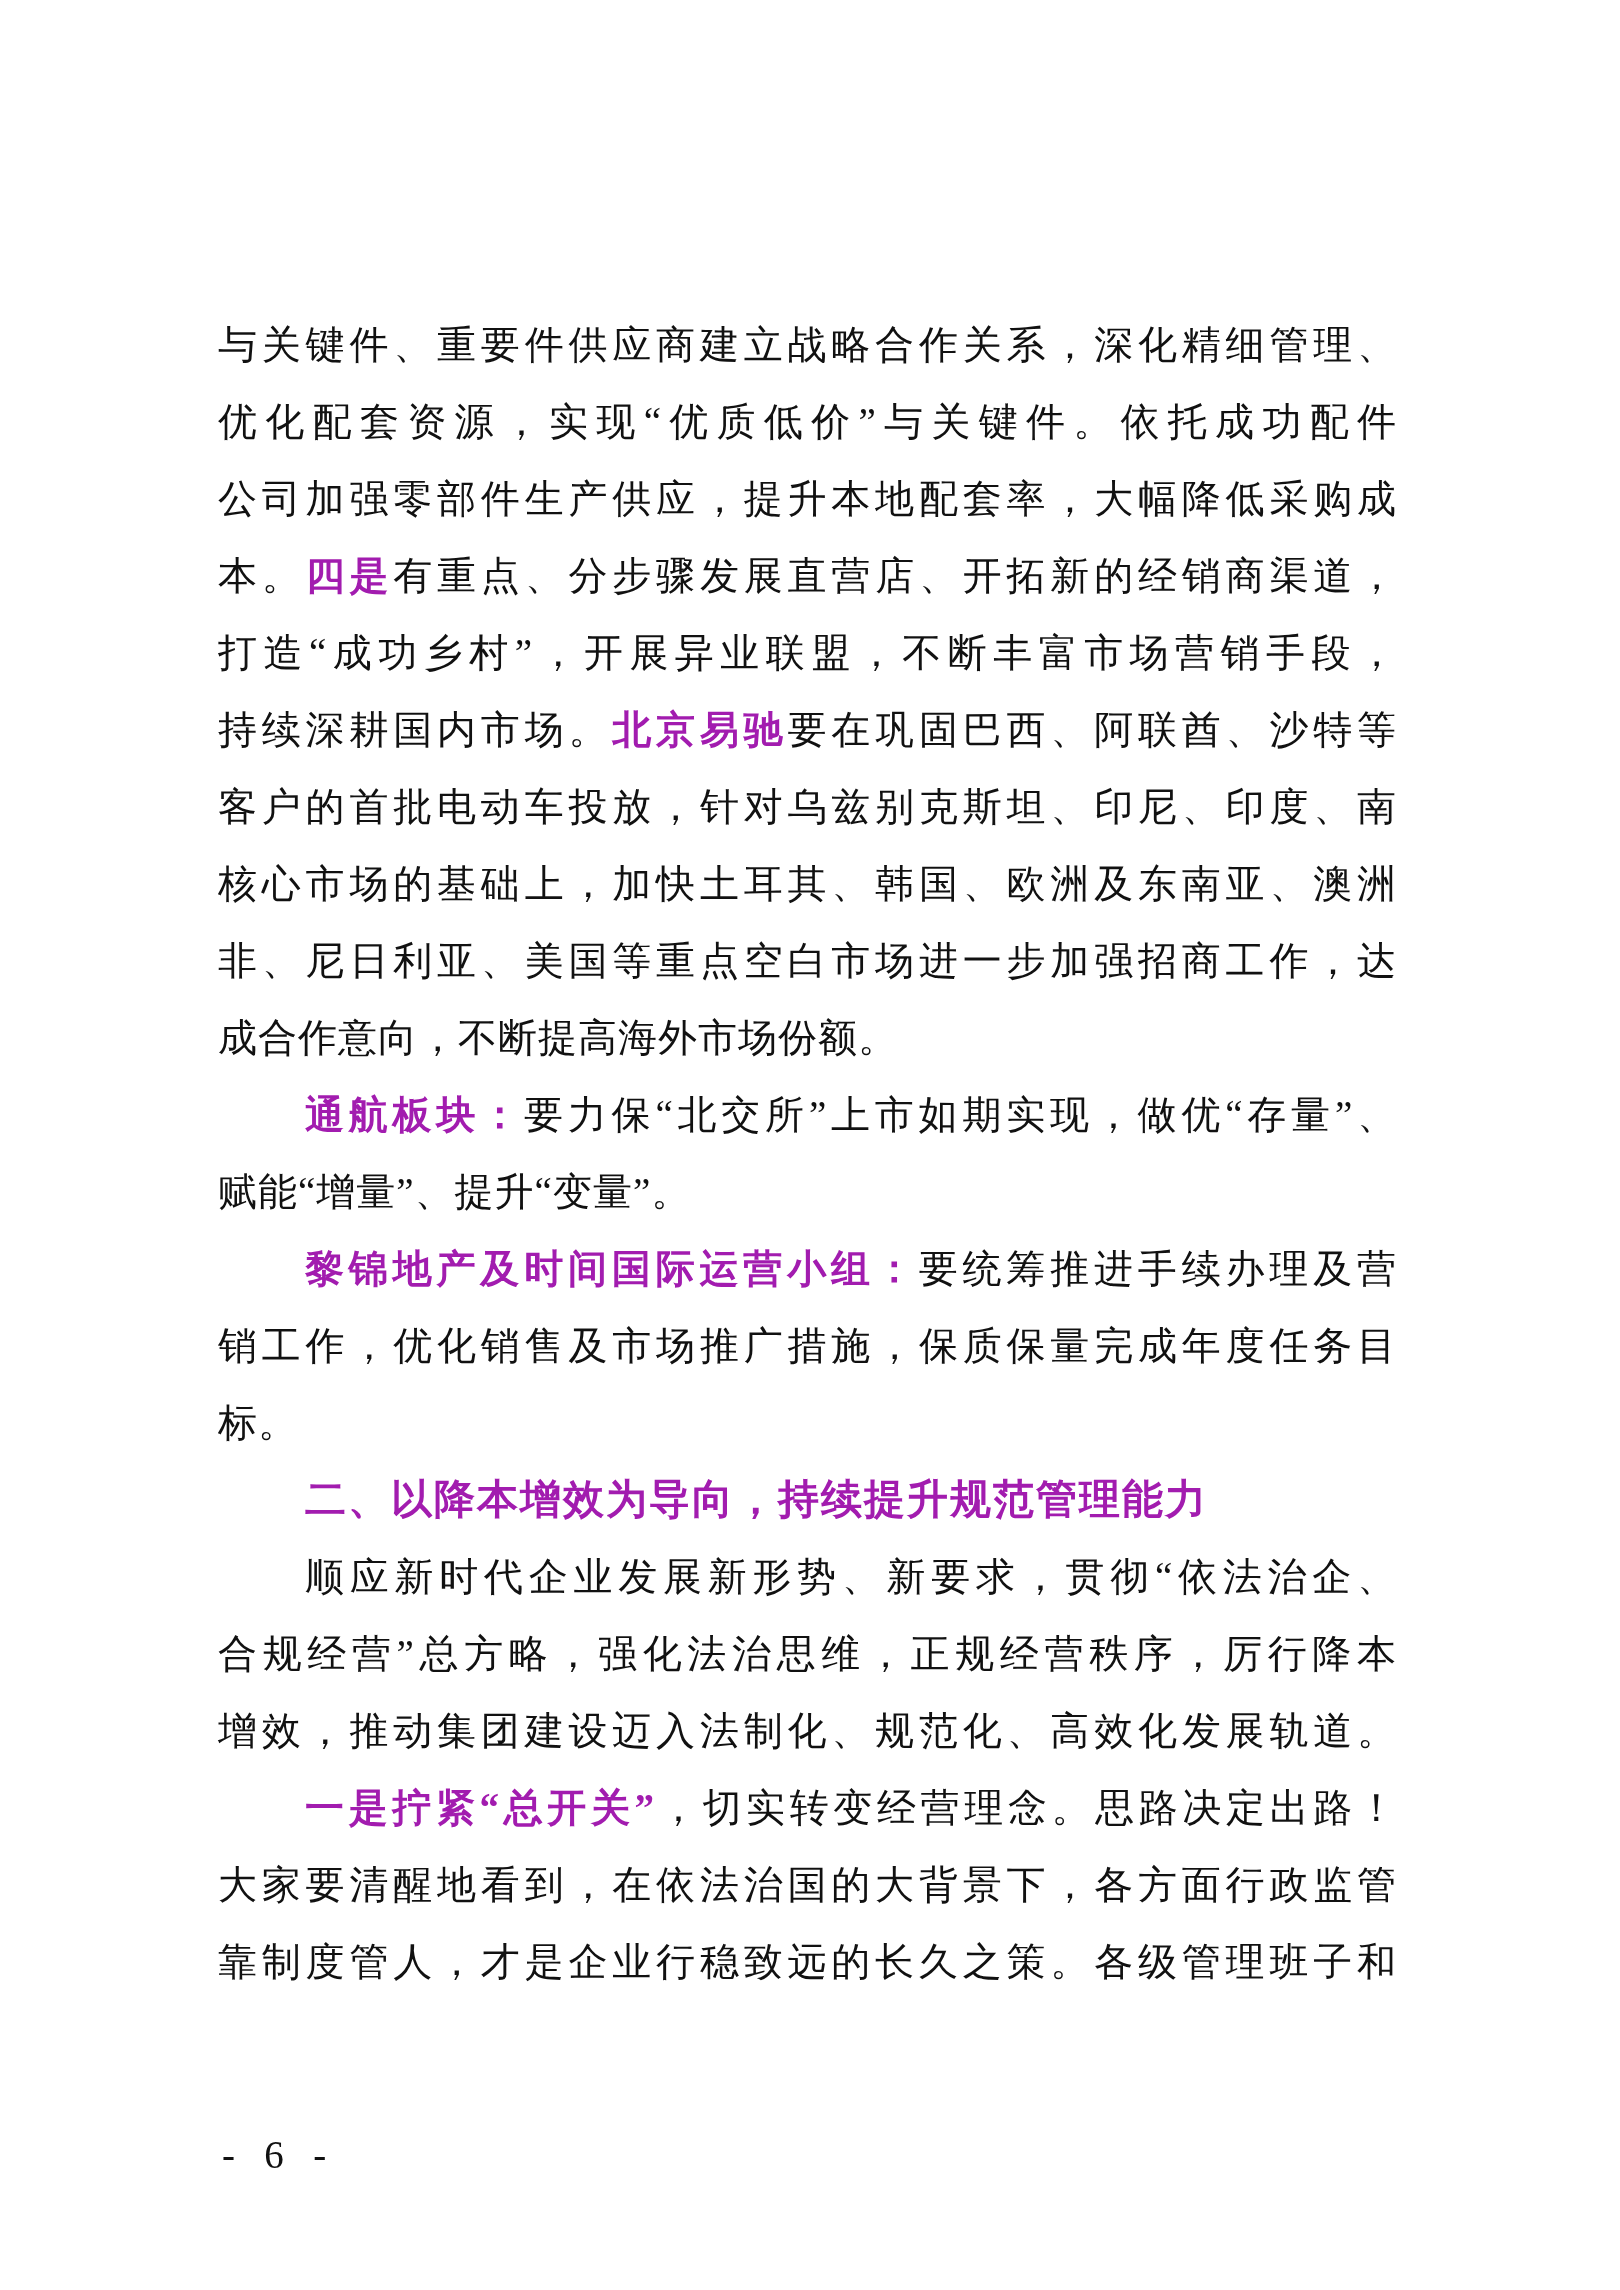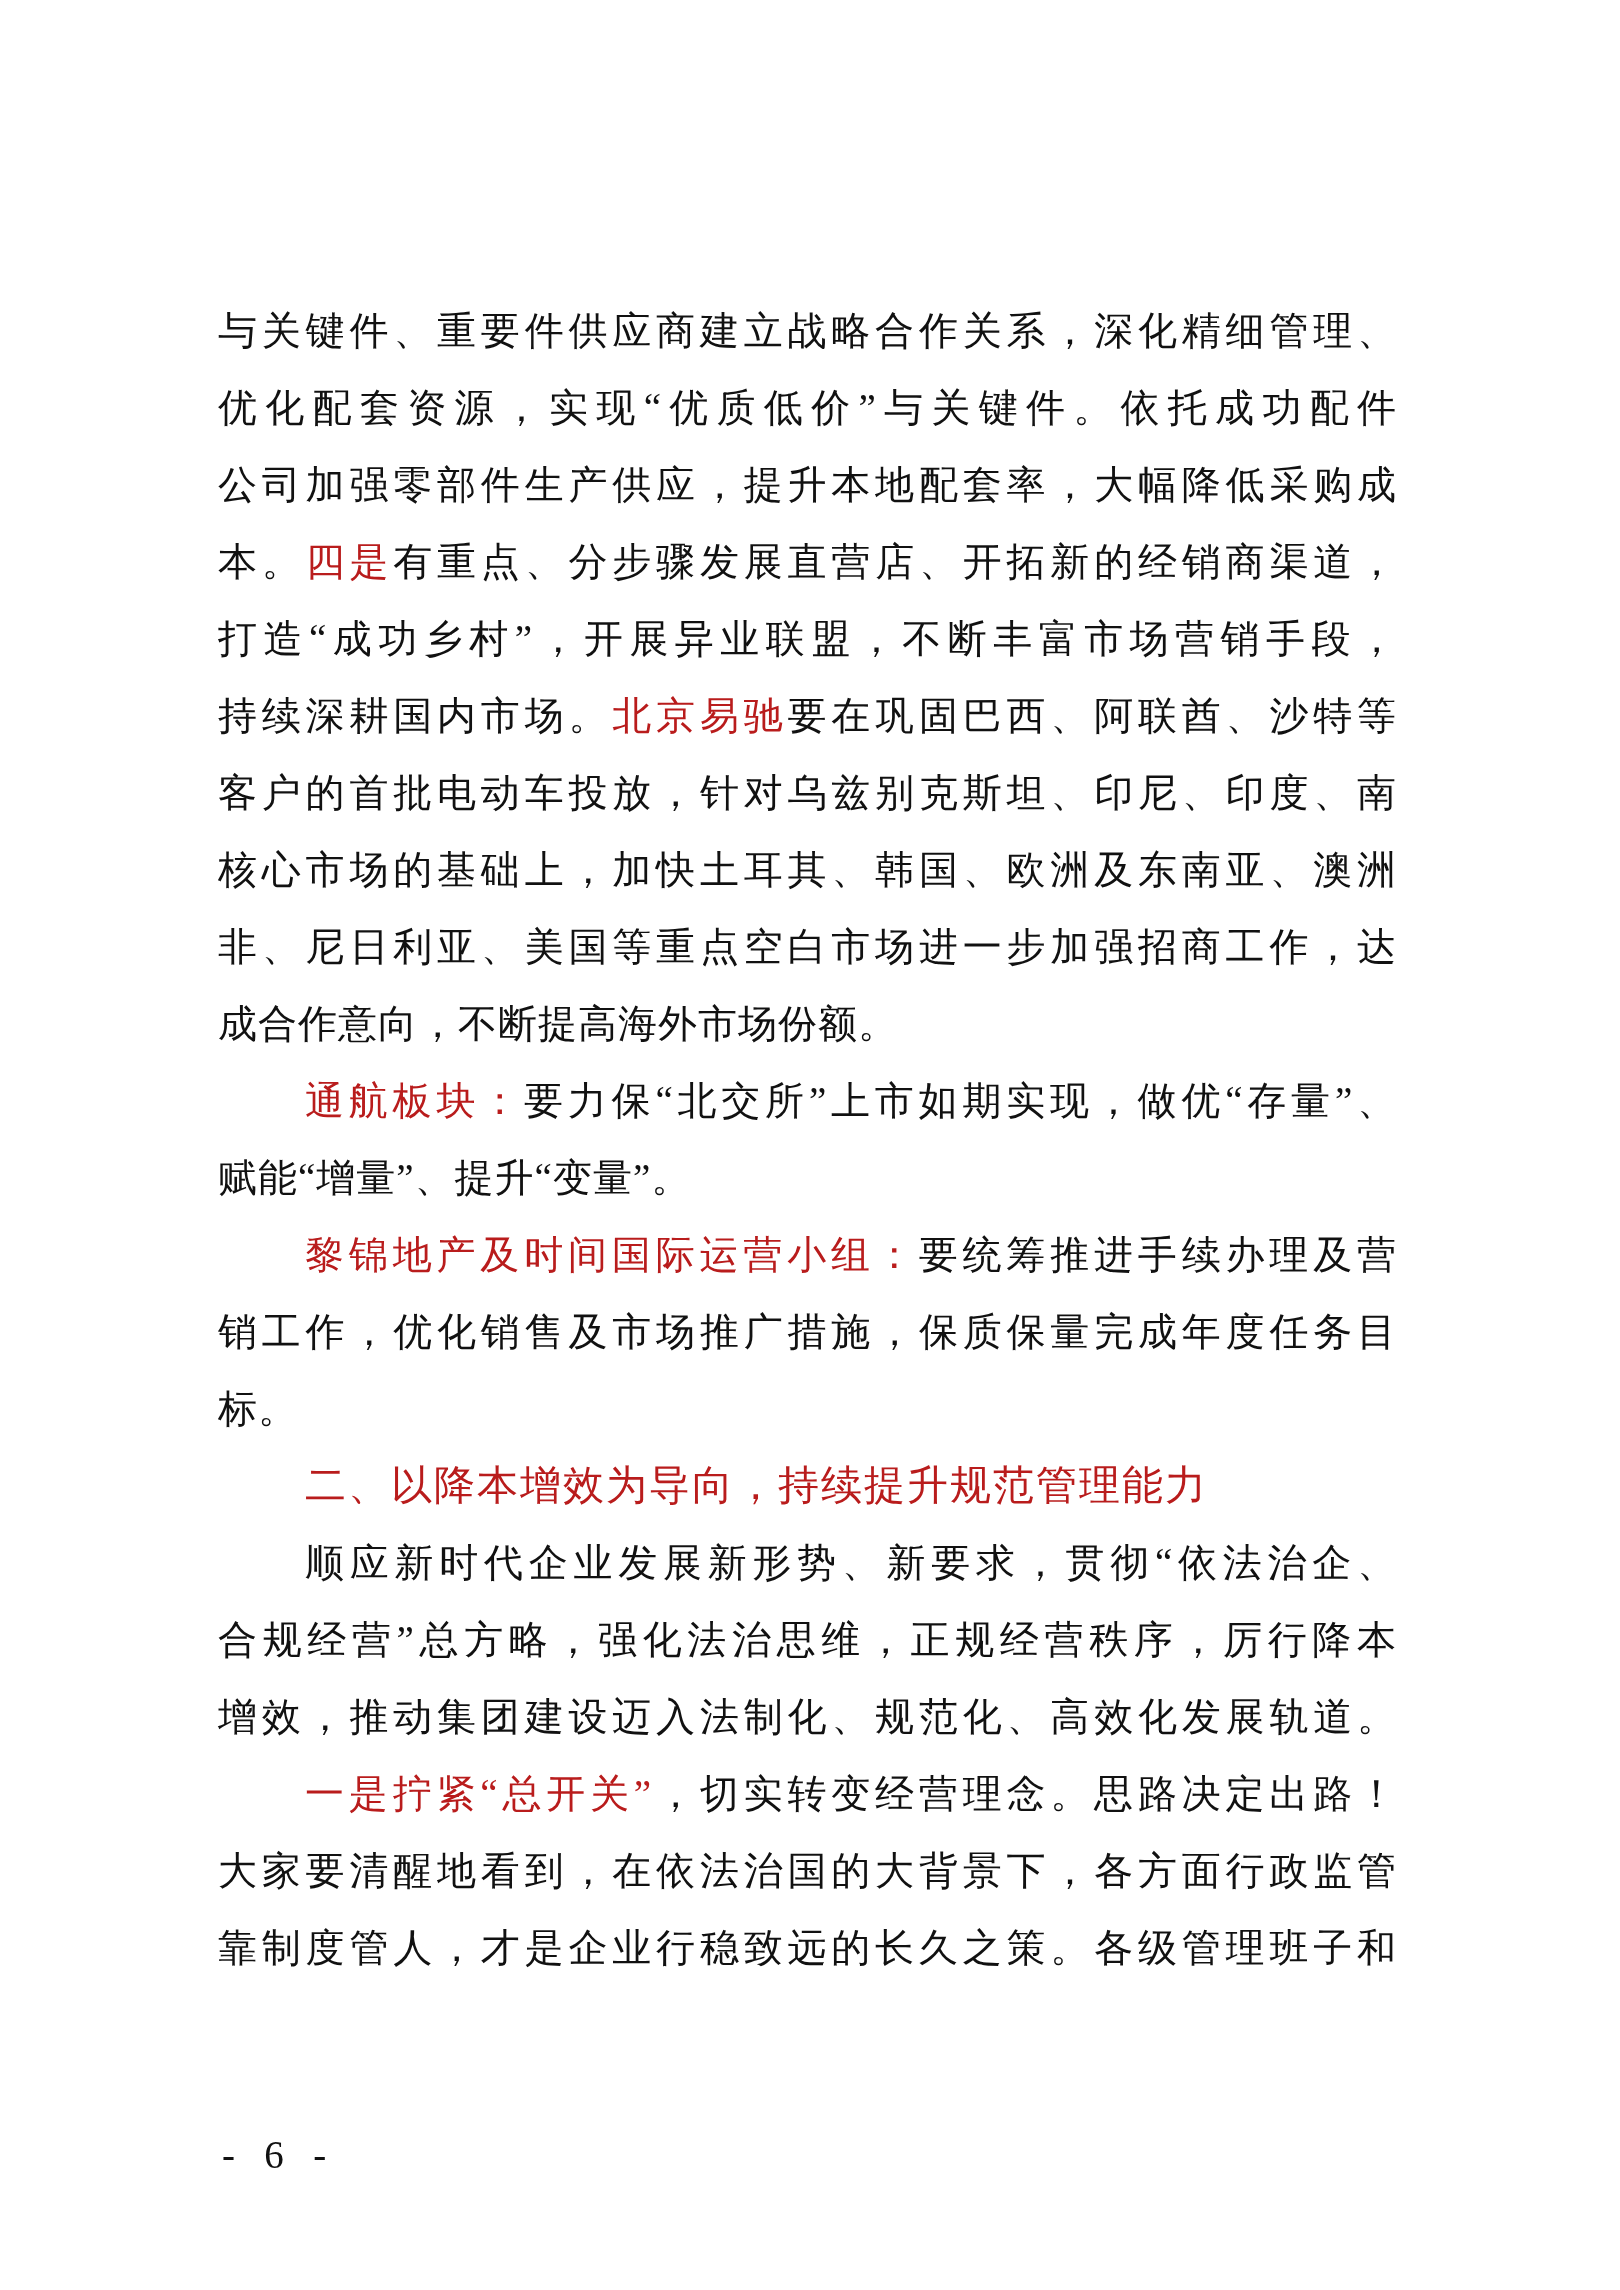--- a/index.html
+++ b/index.html
@@ -11,21 +11,21 @@
     position: relative;
     width: 1620px;
     height: 2291px;
     background: #ffffff;
     overflow: hidden;
     font-family: "Liberation Serif", "DejaVu Serif", serif;
   }
   #doc-body {
     position: absolute;
     left: 218px;
-    top: 292px;
+    top: 306px;
     width: 1179px;
   }
   .line {
     height: 77px;
     line-height: 77px;
     font-size: 39px;
     color: #111111;
     letter-spacing: 1px;
     text-align: justify;
     text-align-last: justify;
@@ -42,22 +42,22 @@
   .line.heading {
     font-family: "Liberation Sans", "DejaVu Sans", sans-serif;
     font-weight: 700;
     font-size: 41px;
     color: #000000;
     text-align: left;
     text-align-last: left;
     letter-spacing: 2px;
   }
   .run-bold {
-    font-weight: 400;
-    color: #b91c1c;
+    font-weight: 700;
+    color: #a21caf;
   }
   #page-footer {
     position: absolute;
     left: 222px;
     top: 2125px;
     height: 59px;
     line-height: 59px;
     font-size: 39px;
     color: #111111;
     letter-spacing: 9.8px;

